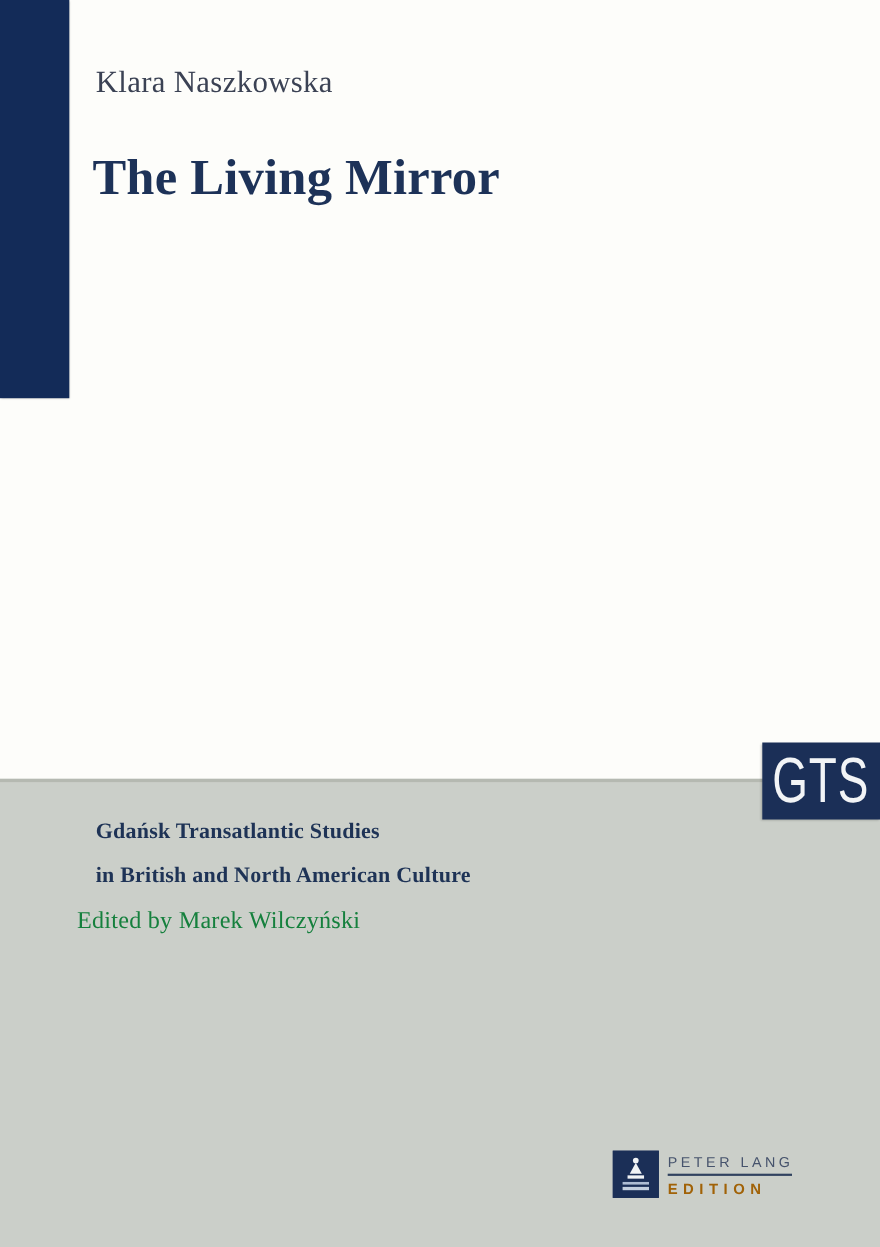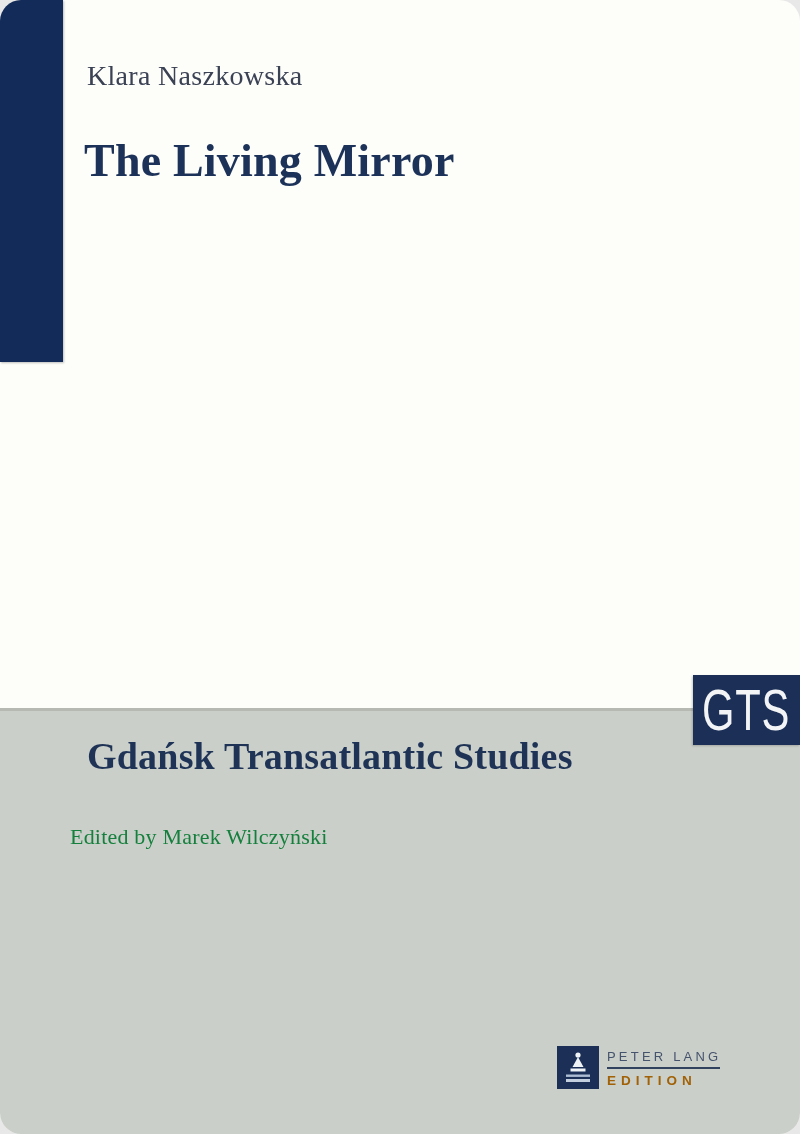--- a/index.html
+++ b/index.html
@@ -4,21 +4,20 @@
 <style>
   html, body { margin: 0; padding: 0; background: #e8e8e8; }
   .cover {
     position: relative;
     width: 800px;
     height: 1134px;
     margin: 0 auto;
     background: #fdfdfa;
     overflow: hidden;
     font-family: "Liberation Serif", serif;
-    border-radius: 21px;
   }
 
   
   .spine-bar {
     position: absolute;
     left: 0; top: 0;
     width: 63px; height: 362px;
     background: #132b58;
     box-shadow: 1px 1px 2px rgba(0,0,0,0.25);
   }
@@ -81,21 +80,21 @@
     color: #f2f4f6;
     transform: scaleX(0.72);
     transform-origin: center;
     line-height: 1;
     letter-spacing: 1px;
   }
 
   .series-title {
     position: absolute;
     left: 87px; top: 736px;
-    font-size: 38px;
+    font-size: 20px;
     font-weight: bold;
     color: #1e3356;
     line-height: 40px;
     letter-spacing: 0.2px;
   }
 
   .edited-by {
     position: absolute;
     left: 70px; top: 824px;
     font-size: 22px;
@@ -155,20 +154,21 @@
 
 
   <div class="series-band"></div>
 
   <div class="gts-box">
     <span>GTS</span>
   </div>
 
   <div class="series-title">
     <div>Gdańsk Transatlantic Studies</div>
+    <div>in British and North American Culture</div>
   </div>
 
   <div class="edited-by">Edited by Marek Wilczyński</div>
 
   <div class="publisher">
     <div class="pl-square">
       <svg width="42" height="43" viewBox="0 0 42 43" xmlns="http://www.w3.org/2000/svg">
         <rect x="0" y="0" width="42" height="43" fill="#1b2f57"></rect>
         <circle cx="21" cy="9" r="2.6" fill="#f0f3f5"></circle>
         <path d="M21 11 L15.5 21 L26.5 21 Z" fill="#f0f3f5"></path>

